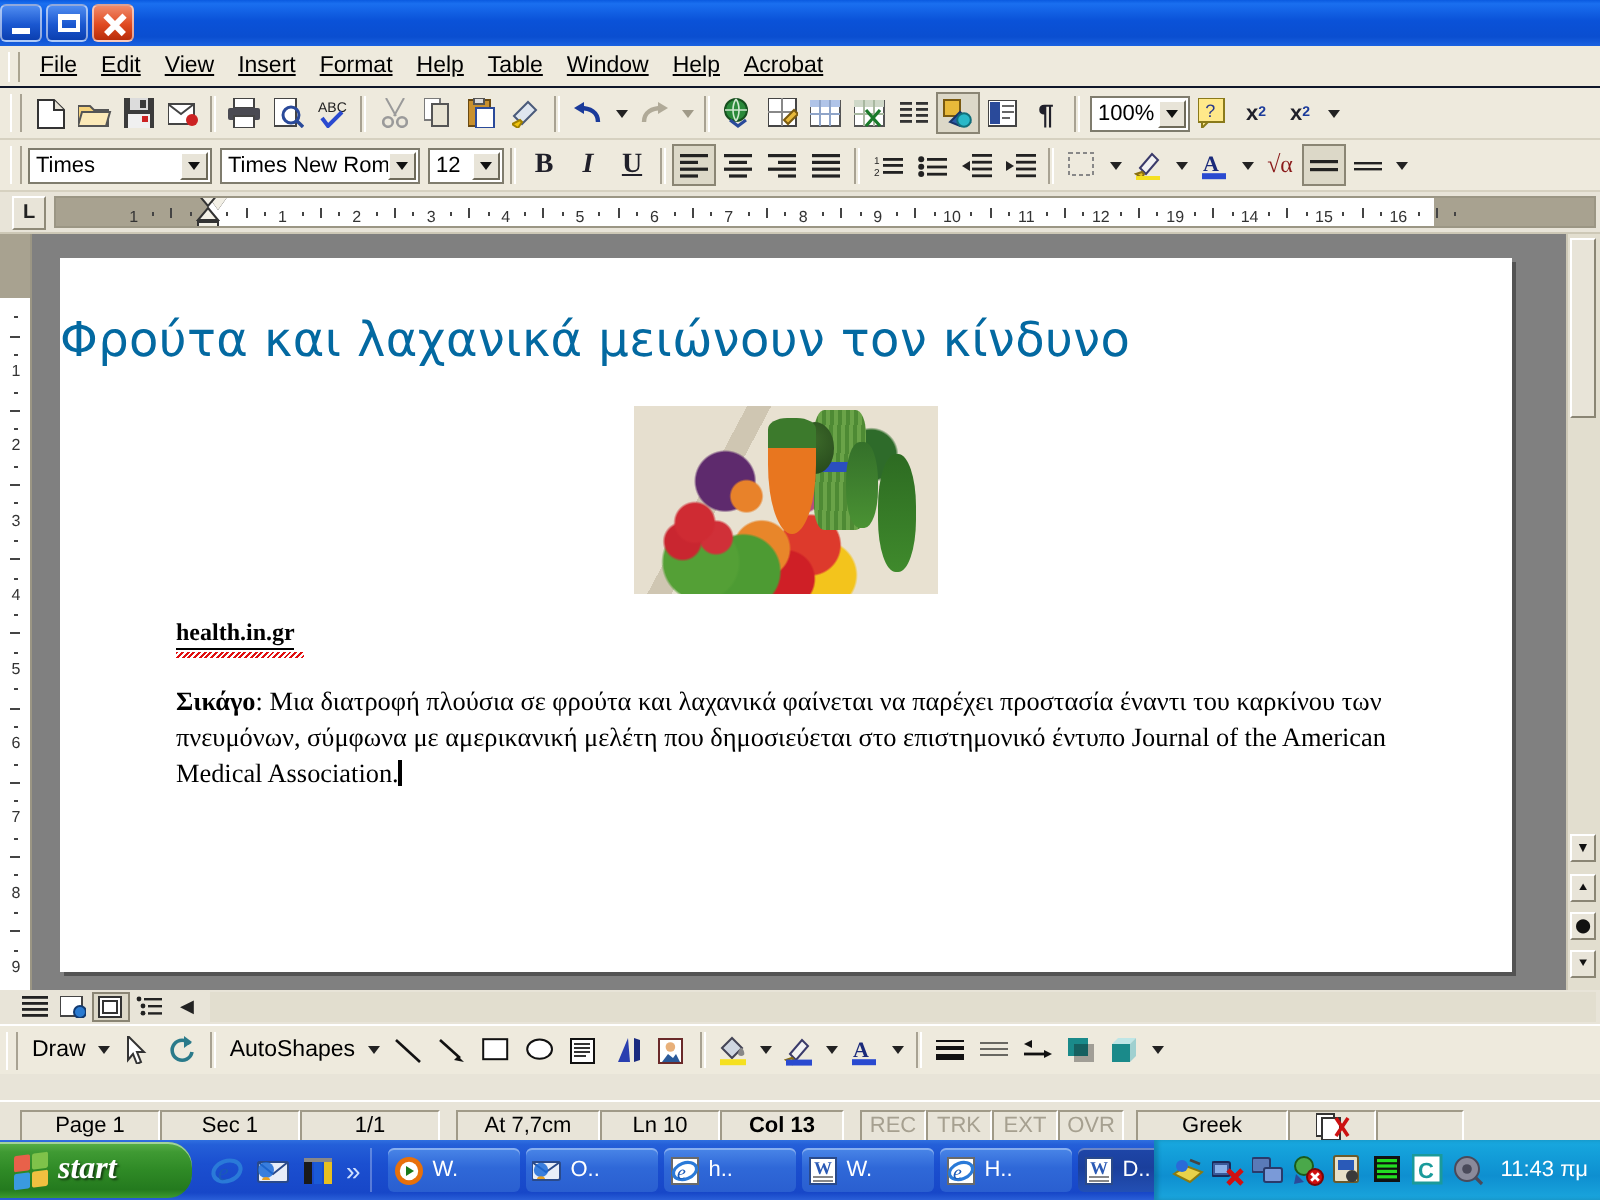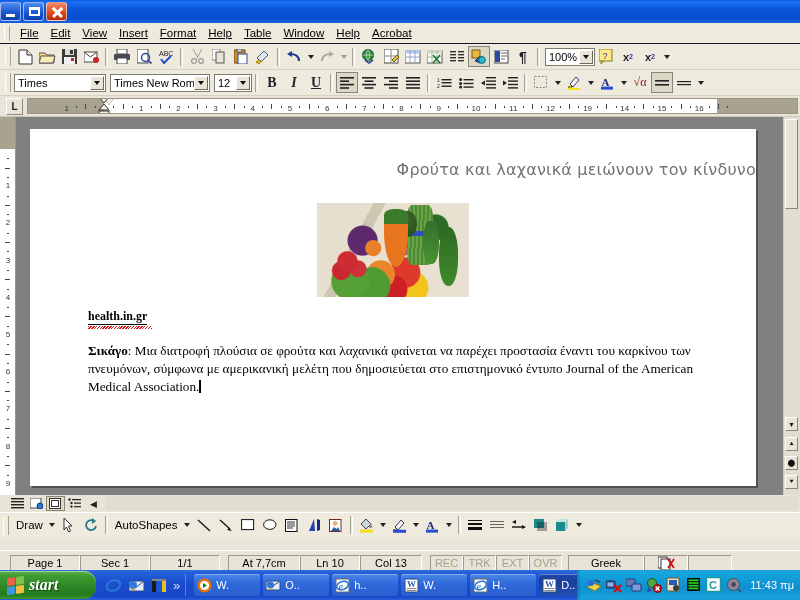--- a/index.html
+++ b/index.html
@@ -116,22 +116,22 @@
   .vruler .vzone{position:absolute;left:0;top:0;width:100%;background:#a8a290;}
   .vruler .vt{position:absolute;left:0;width:16px;text-align:center;font-size:8px;color:#333;line-height:7px;}
   .vruler .vd{position:absolute;left:7px;width:2px;height:1px;background:#444;}
   .vruler .vp{position:absolute;left:5px;width:5px;height:1px;background:#444;}
 
   .page{
     position:absolute;left:30px;top:12px;width:726px;height:357px;background:#fff;
     box-shadow:2px 2px 0 rgba(0,0,0,.35);
   }
   .doc-title{
-    text-align:right;color:#737373;font-family:"DejaVu Sans",sans-serif;
-    font-size:16px;line-height:30px;padding-top:26px;letter-spacing:.2px;
+    text-align:left;color:#0369a1;font-family:"DejaVu Sans",sans-serif;
+    font-size:24px;line-height:30px;padding-top:26px;letter-spacing:.2px;
   }
   .photo{
     width:152px;height:94px;margin:18px auto 0 auto;position:relative;overflow:hidden;
     background:
       radial-gradient(circle at 20% 62%, #cf2b33 0 7%, transparent 8%),
       radial-gradient(circle at 16% 72%, #c92630 0 6%, transparent 7%),
       radial-gradient(circle at 27% 70%, #d03038 0 6%, transparent 7%),
       radial-gradient(circle at 22% 83%, #54a036 0 13%, transparent 14%),
       radial-gradient(circle at 36% 88%, #4d9b33 0 14%, transparent 15%),
       radial-gradient(circle at 42% 76%, #e8862a 0 12%, transparent 13%),
@@ -925,21 +925,21 @@
       <div class="arrowbtn"></div>
     </div>
   </div>
 
   <div class="statusbar">
     <div class="sfield" style="width:70px;margin-left:10px;">Page 1</div>
     <div class="sfield" style="width:70px;">Sec 1</div>
     <div class="sfield" style="width:70px;">1/1</div>
     <div class="sfield" style="width:72px;margin-left:8px;">At 7,7cm</div>
     <div class="sfield" style="width:60px;">Ln 10</div>
-    <div class="sfield" style="width:62px;">Col 13</div>
+    <div class="sfield" style="width:62px;font-weight:bold;">Col 13</div>
     <div class="sfield sdim" style="width:33px;margin-left:8px;">REC</div>
     <div class="sfield sdim" style="width:33px;">TRK</div>
     <div class="sfield sdim" style="width:33px;">EXT</div>
     <div class="sfield sdim" style="width:33px;">OVR</div>
     <div class="sfield" style="width:76px;margin-left:6px;">Greek</div>
     <div class="sfield" style="width:44px;">
       <svg width="17" height="14" viewBox="0 0 17 14">
           <rect x="0" y="1" width="9" height="11" fill="#fff" stroke="#333"></rect>
           <rect x="3" y="3" width="9" height="11" fill="#fff" stroke="#333"></rect>
           <path d="M10 3l6 9M16 3l-6 9" stroke="#cc1111" stroke-width="1.8"></path>

